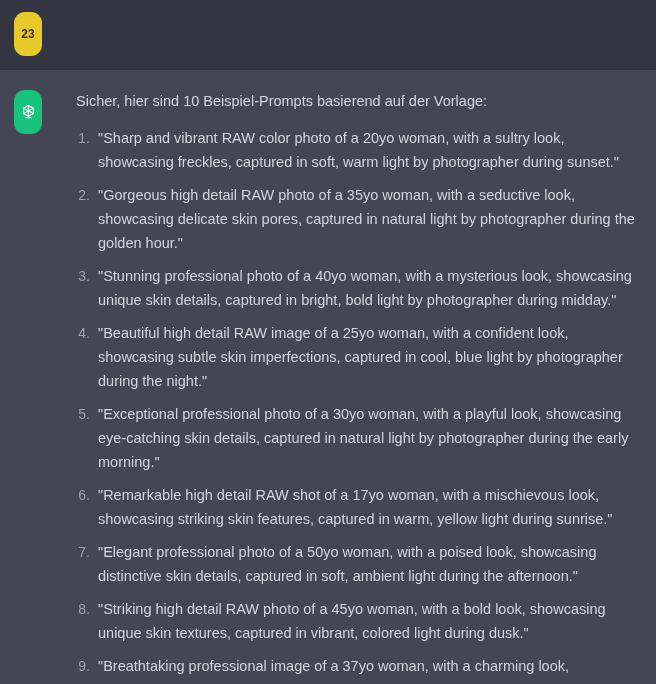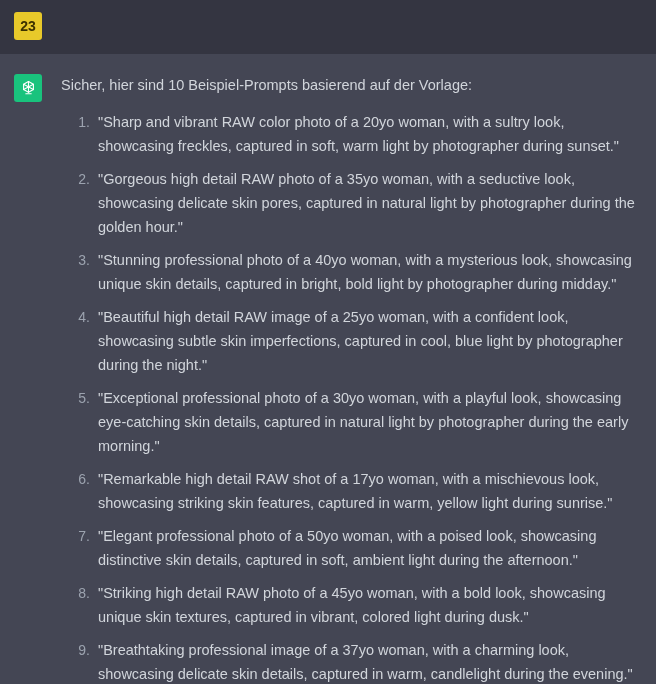--- a/index.html
+++ b/index.html
@@ -29,27 +29,27 @@
     padding-bottom: 14px;
   }
   .turn-assistant {
     background: #444654;
     padding-top: 20px;
     padding-bottom: 22px;
     min-height: 600px;
   }
   .avatar {
     width: 28px;
-    height: 28px;
+    height: 44px;
     flex: 0 0 28px;
-    border-radius: 3px;
+    border-radius: 11px;
     display: flex;
     align-items: center;
     justify-content: center;
-    font-size: 14px;
+    font-size: 12px;
     font-weight: bold;
     color: #3b3100;
     margin-right: 18px;
   }
   .avatar-user {
     background: #e8c92a;
   }
   .avatar-assistant {
     background: #19c37d;
     color: #fff;
@@ -66,21 +66,21 @@
   .user-text {
     font-size: 14.5px;
     line-height: 20px;
     color: #ececf1;
     padding-top: 4px;
   }
   .assistant-intro {
     font-size: 14.5px;
     line-height: 22px;
     color: #d1d5db;
-    margin: 0 0 14px 1px;
+    margin: 0 0 14px 16px;
   }
   ol.prompt-list {
     margin: 0;
     padding: 0 0 0 0;
     list-style: none;
     counter-reset: promptcounter;
   }
   ol.prompt-list > li {
     counter-increment: promptcounter;
     position: relative;

